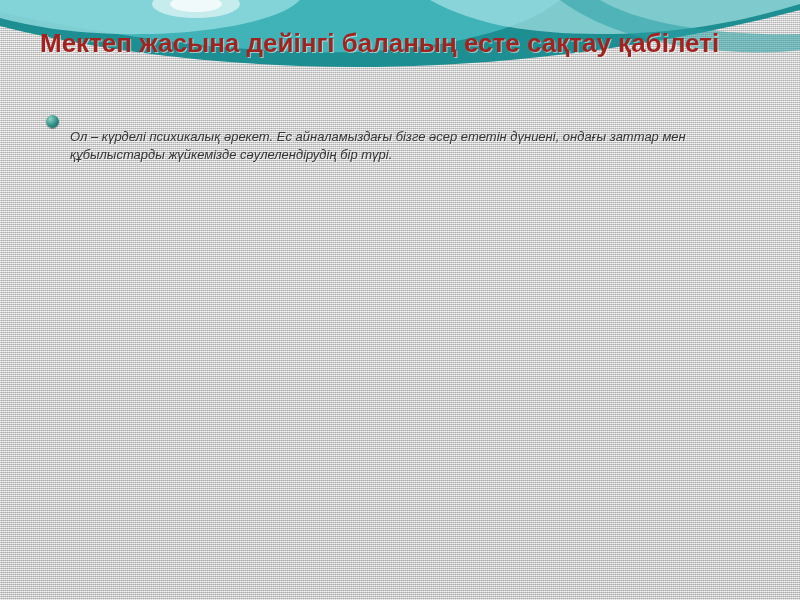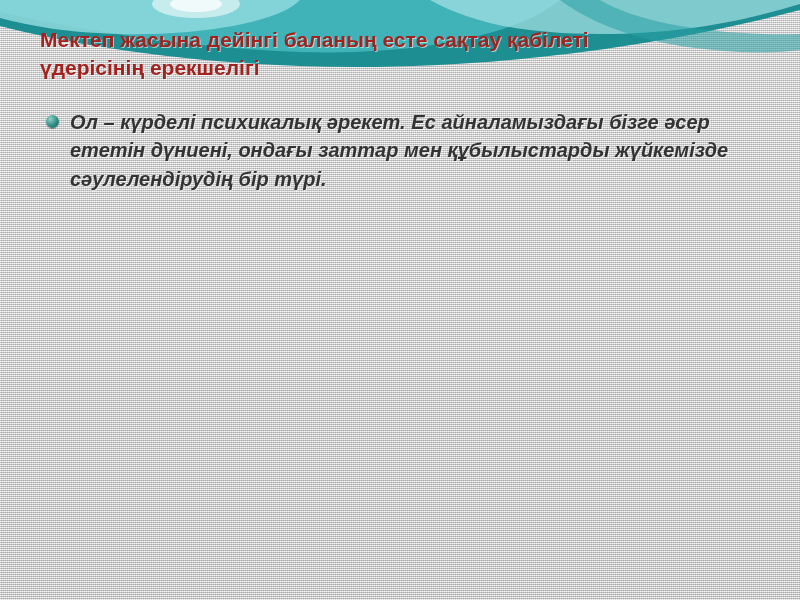--- a/index.html
+++ b/index.html
@@ -38,21 +38,21 @@
   .banner svg {
     display: block;
   }
 
   
   .title {
     position: absolute;
     top: 26px;
     left: 40px;
     width: 730px;
-    font-size: 21px;
+    font-size: 26px;
     font-weight: bold;
     line-height: 1.35;
     color: #2f2f2f;
     text-shadow: 1px 1px 0 rgba(255,255,255,0.55);
     z-index: 5;
   }
   .title .hl { color: #a2221f; }
 
   
   .body {
@@ -72,26 +72,27 @@
     width: 13px;
     height: 13px;
     margin-top: 7px;
     margin-right: 11px;
     border-radius: 50%;
     background: radial-gradient(circle at 33% 30%, #8fd3c7 0%, #2e8b83 55%, #145f5b 100%);
     box-shadow: 0 1px 1px rgba(0,0,0,0.35);
   }
   .bullet-text {
     flex: 1 1 auto;
-    font-size: 20px;
-    font-weight: bold;
+    font-size: 13px;
+    font-weight: normal;
     font-style: italic;
     line-height: 1.42;
     color: #333333;
     text-shadow: 1px 1px 0 rgba(255,255,255,0.5);
+    margin-top: 20px;
   }
 </style>
 </head>
 <body>
 
 <div class="slide">
 
   <div class="banner">
     <svg width="800" height="110" viewBox="0 0 800 110" xmlns="http://www.w3.org/2000/svg">
       <path d="M0,0 H800 V10 C640,52 460,72 300,66 C170,61 70,44 0,26 Z" fill="#1d8f93"></path>
@@ -99,21 +100,20 @@
       <path d="M0,0 H300 C280,22 200,36 120,34 C70,33 30,26 0,18 Z" fill="#8fd9dd" opacity="0.85"></path>
       <path d="M430,0 C470,22 520,34 600,34 C680,34 740,22 800,4 L800,0 Z" fill="#a9e3e6" opacity="0.7"></path>
       <ellipse cx="196" cy="4" rx="44" ry="14" fill="#ffffff" opacity="0.55"></ellipse>
       <ellipse cx="196" cy="4" rx="26" ry="8" fill="#ffffff" opacity="0.75"></ellipse>
       <path d="M560,0 C600,30 660,48 740,52 C764,53 784,52 800,50 L800,34 C720,36 640,24 600,0 Z" fill="#2aa0a5" opacity="0.55"></path>
     </svg>
   </div>
 
   <div class="title">
     <span class="hl">Мектеп жасына дейінгі баланың есте сақтау қабілеті</span><br>
-    <span class="hl">үдерісінің ерекшелігі</span>
   </div>
 
   <div class="body">
 
     <div class="bullet-row">
       <span class="bullet-dot"></span>
       <span class="bullet-text">Ол  –  күрделі психикалық әрекет. Ес айналамыздағы бізге әсер ететін дүниені, ондағы заттар мен құбылыстарды жүйкемізде сәулелендірудің бір түрі.</span>
     </div>
 
 

